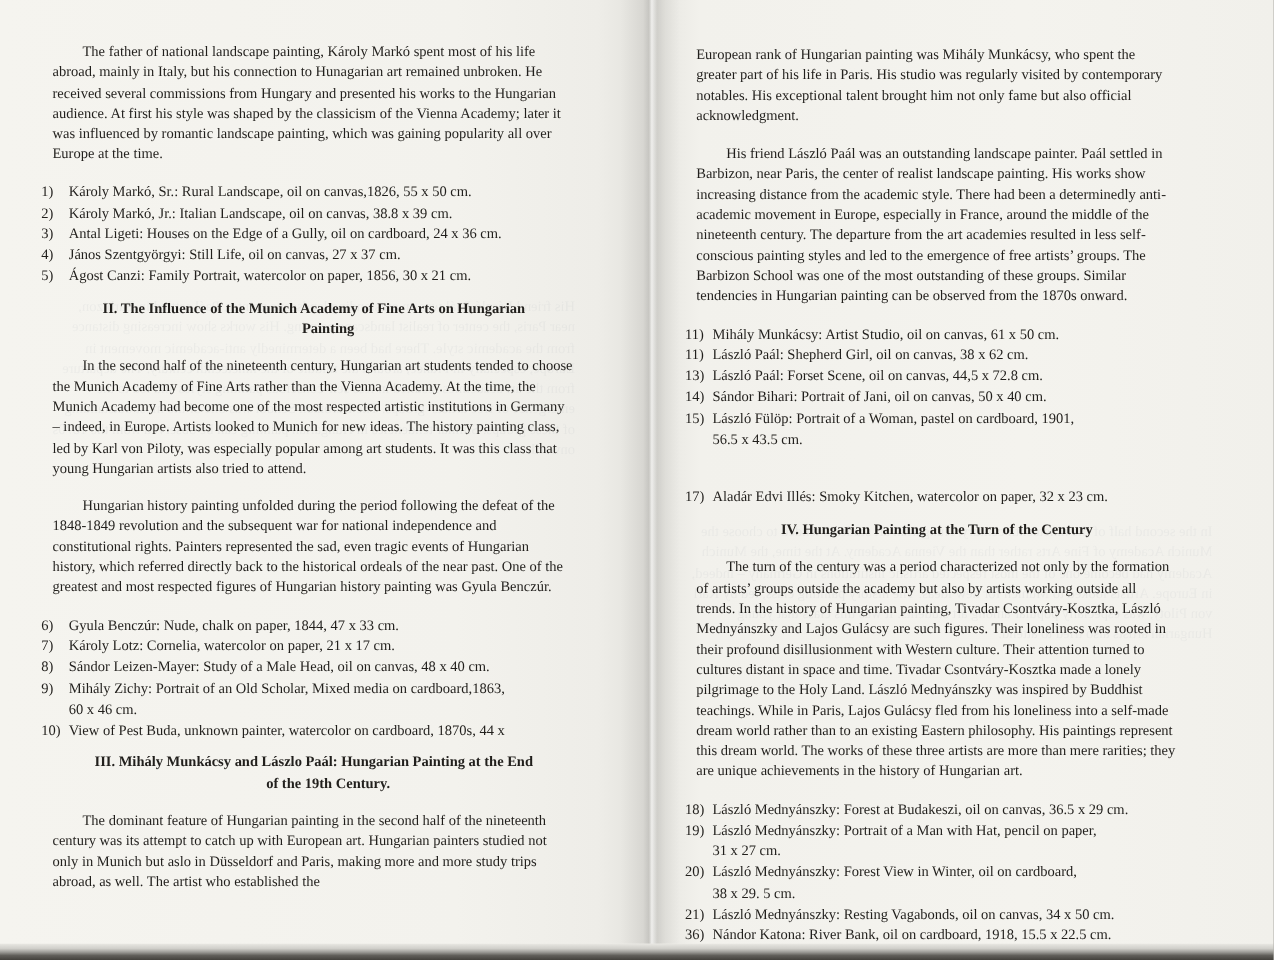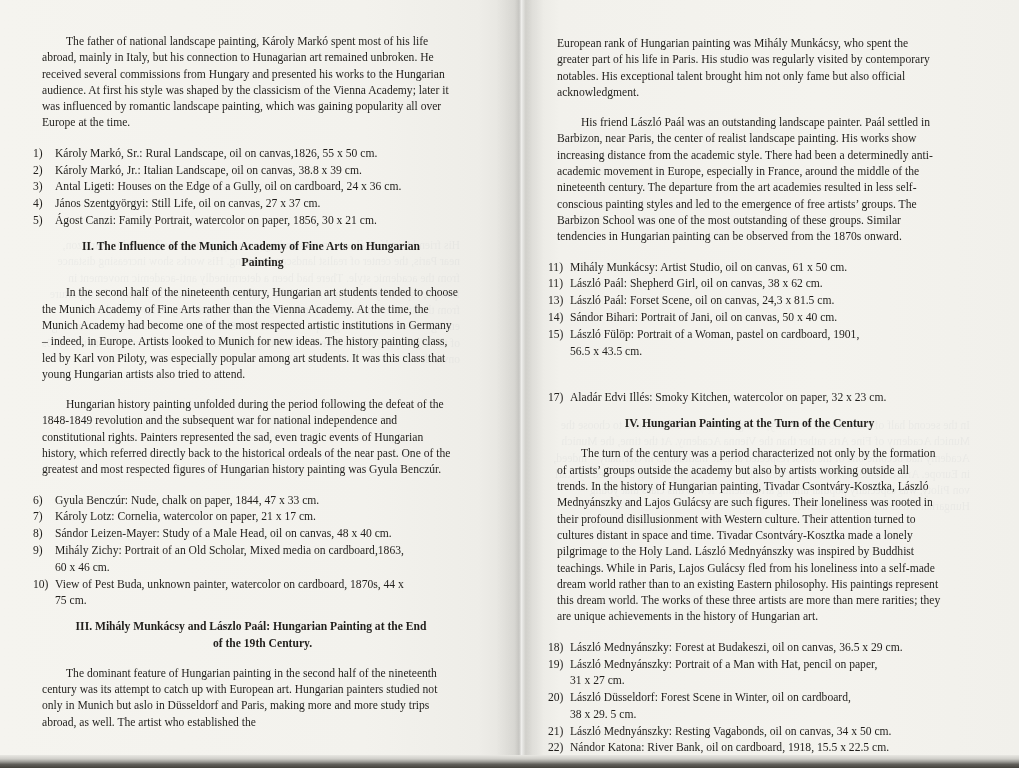--- a/index.html
+++ b/index.html
@@ -102,21 +102,20 @@
           <span>Sándor Leizen-Mayer: Study of a Male Head, oil on canvas, 48 x 40 cm.</span>
         </div>
         <div class="citem">
           <span class="num">9)</span>
           <span>Mihály Zichy: Portrait of an Old Scholar, Mixed media on cardboard,1863,</span>
           <div>60 x 46 cm.</div>
         </div>
         <div class="citem">
           <span class="num">10)</span>
           <span>View of Pest Buda, unknown painter, watercolor on cardboard, 1870s, 44 x</span>
-          <div>75 cm.</div>
         </div>
       </div>
 
       <div class="heading">
         <div class="l1">III. Mihály Munkácsy and Lászlo Paál:  Hungarian Painting at the End</div>
         <div class="l2">of the 19th Century.</div>
       </div>
 
       <p class="para indent">The dominant feature of Hungarian painting in the second half of the nineteenth century was its attempt to catch up with European art.  Hungarian painters studied not only in Munich but aslo in Düsseldorf and Paris, making more and more study trips abroad, as well.  The artist who established the</p>
     </div>
@@ -133,21 +132,21 @@
         <div class="citem">
           <span class="num">11)</span>
           <span>Mihály Munkácsy: Artist Studio, oil on canvas, 61 x 50 cm.</span>
         </div>
         <div class="citem">
           <span class="num">11)</span>
           <span>László Paál: Shepherd Girl, oil on canvas, 38 x 62 cm.</span>
         </div>
         <div class="citem">
           <span class="num">13)</span>
-          <span>László Paál: Forset Scene, oil on canvas, 24,3 x 81.5 cm.</span>
+          <span>László Paál: Forset Scene, oil on canvas, 44,5 x 72.8 cm.</span>
         </div>
         <div class="citem">
           <span class="num">14)</span>
           <span>Sándor Bihari: Portrait of Jani, oil on canvas, 50 x 40 cm.</span>
         </div>
         <div class="citem">
           <span class="num">15)</span>
           <span>László Fülöp: Portrait of a Woman, pastel on cardboard, 1901,</span>
           <div>56.5 x 43.5 cm.</div>
         </div>
@@ -168,29 +167,29 @@
           <span class="num">18)</span>
           <span>László Mednyánszky: Forest at Budakeszi, oil on canvas, 36.5 x 29 cm.</span>
         </div>
         <div class="citem">
           <span class="num">19)</span>
           <span>László Mednyánszky: Portrait of a Man with Hat, pencil on paper,</span>
           <div>31 x 27 cm.</div>
         </div>
         <div class="citem">
           <span class="num">20)</span>
-          <span>László Düsseldorf: Forest Scene in Winter, oil on cardboard,</span>
+          <span>László Mednyánszky: Forest View in Winter, oil on cardboard,</span>
           <div>38 x 29. 5 cm.</div>
         </div>
         <div class="citem">
           <span class="num">21)</span>
           <span>László Mednyánszky: Resting Vagabonds, oil on canvas, 34 x 50 cm.</span>
         </div>
         <div class="citem">
-          <span class="num">22)</span>
+          <span class="num">36)</span>
           <span>Nándor Katona: River Bank, oil on cardboard, 1918, 15.5 x 22.5 cm.</span>
         </div>
       </div>
 
     </div>
   </div>
 
   <div class="gutter"></div>
   <div class="book-bottom"></div>
 

